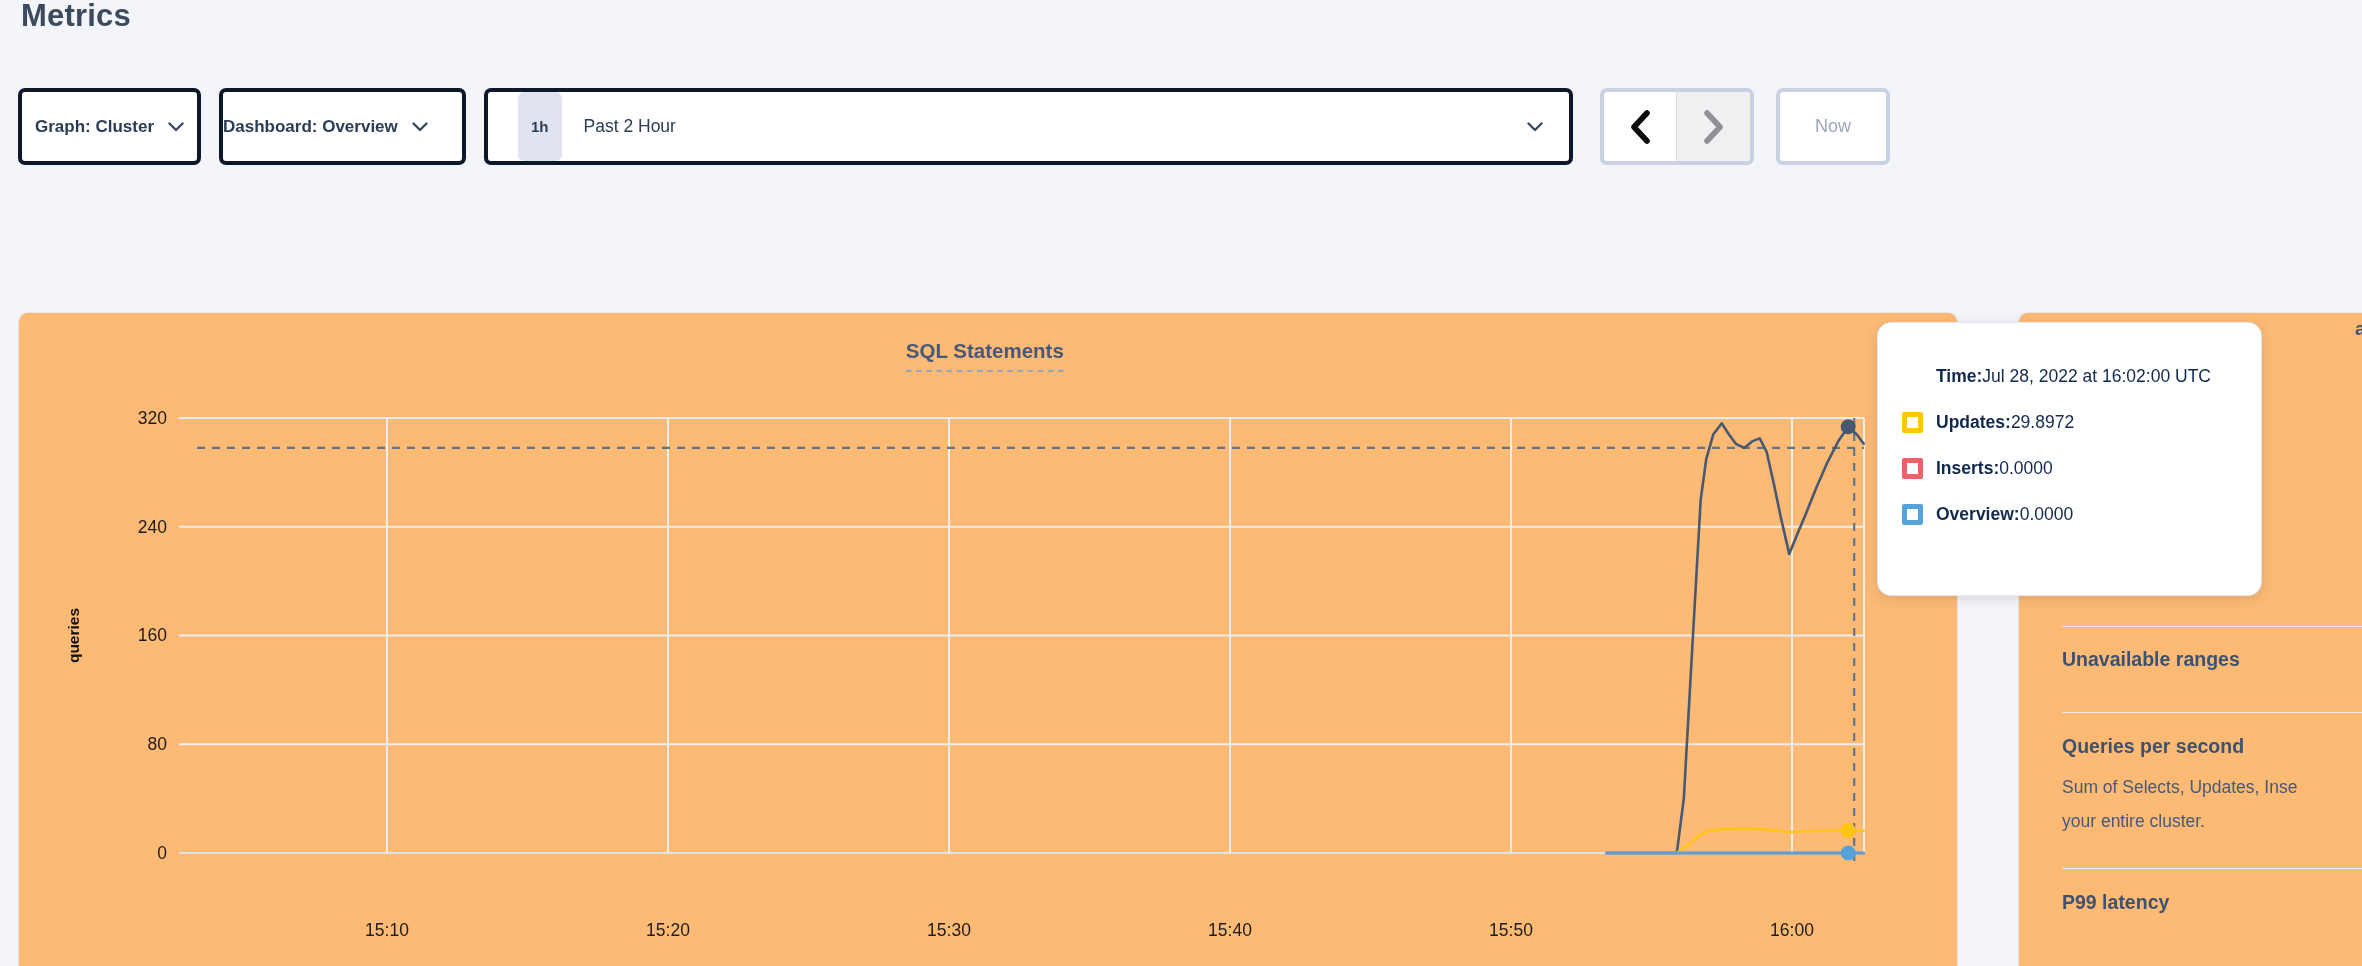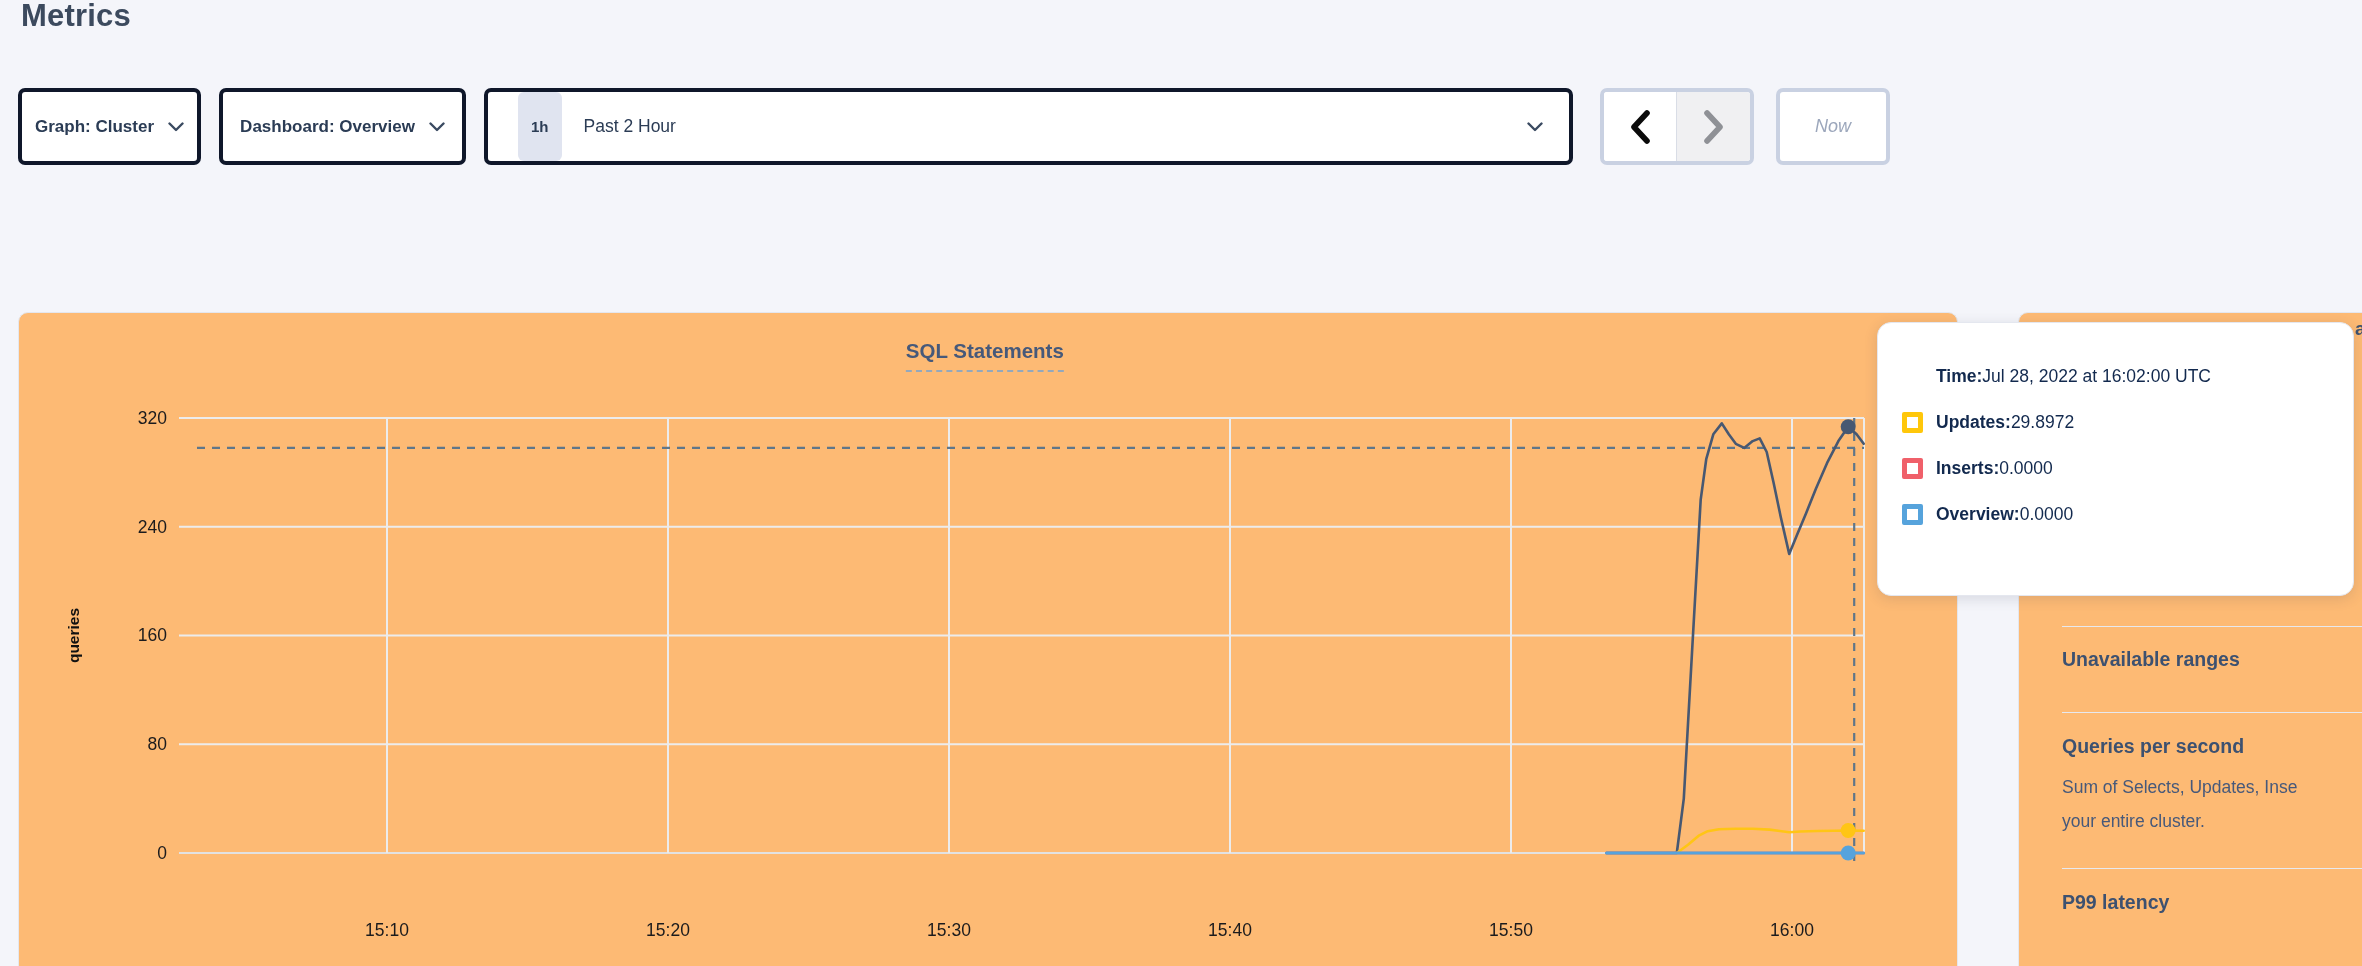--- a/index.html
+++ b/index.html
@@ -15,50 +15,50 @@
   }
   
   .ctl{
     position:absolute;top:88px;height:77px;box-sizing:border-box;
     background:#fff;border:4px solid #0f172a;border-radius:7px;
     display:flex;align-items:center;cursor:pointer;
   }
   .dd-label{font-size:17px;font-weight:700;color:#2b3c55;white-space:nowrap;}
   .chev{flex:0 0 auto;}
   #graph-dd{left:18px;width:183px;justify-content:center;gap:14px;}
-  #dash-dd{left:219px;width:247px;justify-content:center;gap:14px;}
+  #dash-dd{left:219px;width:247px;gap:14px;}
   #time-sel{left:484px;width:1089px;padding:0 26px 0 30px;}
   .time-badge{
     background:#e0e4f0;border-radius:6px;color:#2b3c55;font-weight:700;
     font-size:15px;padding:27px 13px;line-height:1;
   }
   .time-label{font-size:17.5px;color:#2b3c55;margin-left:22px;flex:1 1 auto;}
   #arrow-group{left:1600px;width:154px;padding:0;overflow:hidden;border-color:#c9d1e2;}
   .arrow-half{width:50%;height:100%;display:flex;align-items:center;justify-content:center;}
   .arrow-prev{background:#fff;border-right:1px solid #d9dde6;box-sizing:border-box;}
   .arrow-next{background:#f0f0f2;}
   #now-btn{left:1776px;width:114px;justify-content:center;border-color:#c9d1e2;}
-  .now-label{font-size:18px;font-weight:500;color:#9ba6bb;font-style:italic;}
+  .now-label{font-size:18px;font-weight:500;color:#9ba6bb;}
   
   .card{
     position:absolute;background:#fdba74;border:1px solid #e4e7ee;border-radius:10px;
     box-sizing:border-box;
     margin-top:40px;
   }
   #chart-card{left:18px;top:272px;width:1940px;height:683px;}
   #side-card{left:2018px;top:272px;width:400px;height:683px;}
   .chart-title{
     position:absolute;top:26px;left:50%;transform:translateX(-52%);
     font-size:20.5px;font-weight:700;color:#46597a;
     padding-bottom:7px;border-bottom:2px dashed #93a8bc;cursor:help;white-space:nowrap;
   }
   #chart-svg{position:absolute;left:0;top:0;}
   
   #tooltip{
-    position:absolute;left:1877px;top:322px;width:477px;height:274px;box-sizing:border-box;
+    position:absolute;left:1877px;top:322px;width:385px;height:274px;box-sizing:border-box;
     background:#fff;border:1px solid #e4e7ef;border-radius:14px;
     box-shadow:0 3px 14px rgba(40,50,80,.14);
     padding-top:30px;z-index:10;
   }
   .tt-row{display:flex;align-items:center;height:46px;padding-left:24px;
     font-size:17.5px;color:#12294e;}
   .tt-row.time{padding-left:58px;}
   .tt-swatch{width:21px;height:21px;box-sizing:border-box;border-radius:2px;
     border:5px solid #000;background:#fff;margin-right:13px;flex:0 0 auto;}
   .tt-label{font-weight:700;}

